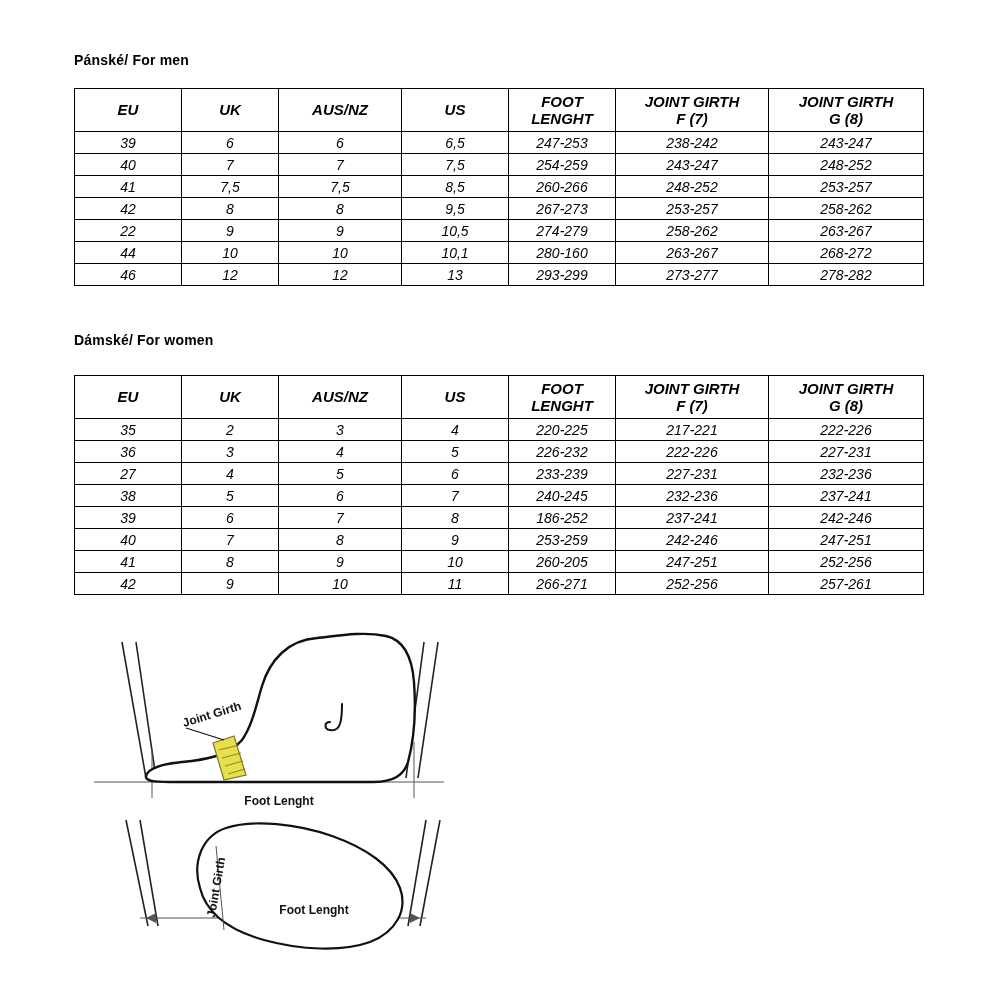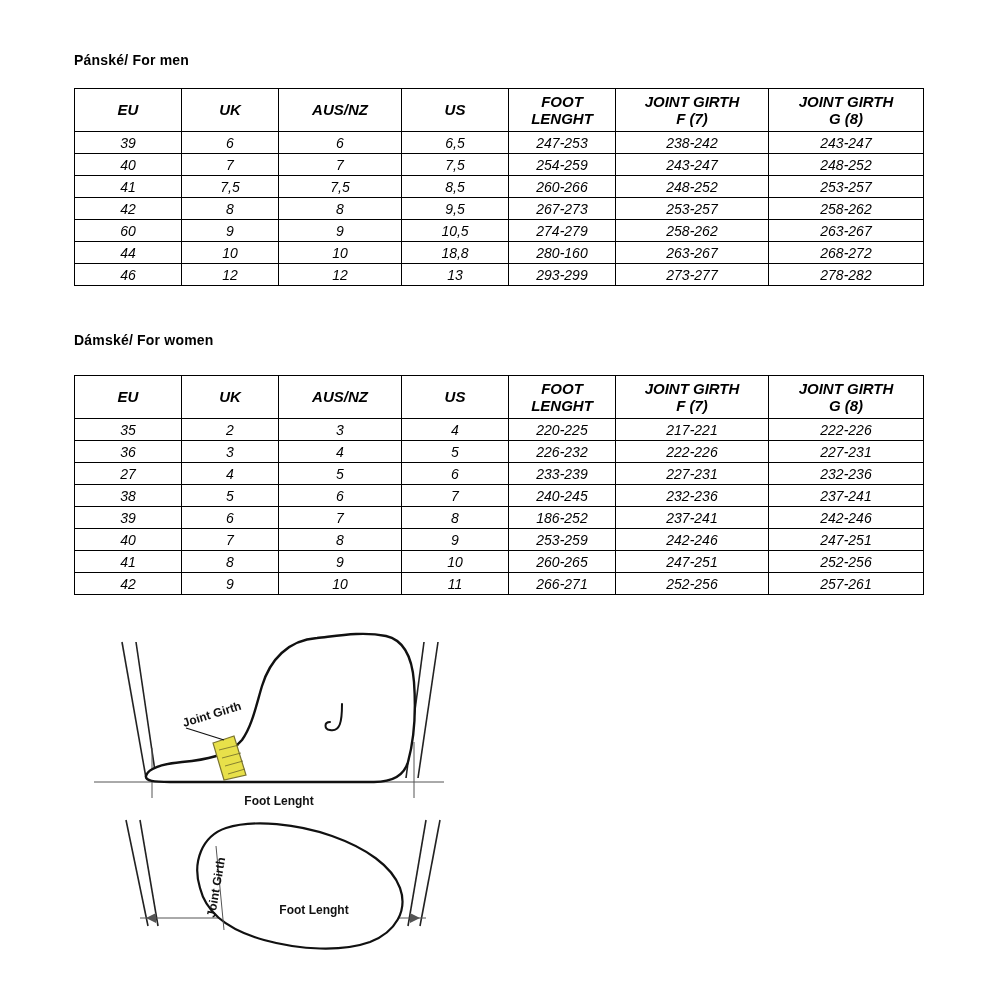--- a/index.html
+++ b/index.html
@@ -148,33 +148,33 @@
         <tr>
           <td>42</td>
           <td>8</td>
           <td>8</td>
           <td>9,5</td>
           <td>267-273</td>
           <td>253-257</td>
           <td>258-262</td>
         </tr>
         <tr>
-          <td>60</td>
+          <td>22</td>
           <td>9</td>
           <td>9</td>
           <td>10,5</td>
           <td>274-279</td>
           <td>258-262</td>
           <td>263-267</td>
         </tr>
         <tr>
           <td>44</td>
           <td>10</td>
           <td>10</td>
-          <td>18,8</td>
+          <td>10,1</td>
           <td>280-160</td>
           <td>263-267</td>
           <td>268-272</td>
         </tr>
         <tr>
           <td>46</td>
           <td>12</td>
           <td>12</td>
           <td>13</td>
           <td>293-299</td>
@@ -269,21 +269,21 @@
           <td>9</td>
           <td>253-259</td>
           <td>242-246</td>
           <td>247-251</td>
         </tr>
         <tr>
           <td>41</td>
           <td>8</td>
           <td>9</td>
           <td>10</td>
-          <td>260-265</td>
+          <td>260-205</td>
           <td>247-251</td>
           <td>252-256</td>
         </tr>
         <tr>
           <td>42</td>
           <td>9</td>
           <td>10</td>
           <td>11</td>
           <td>266-271</td>
           <td>252-256</td>

